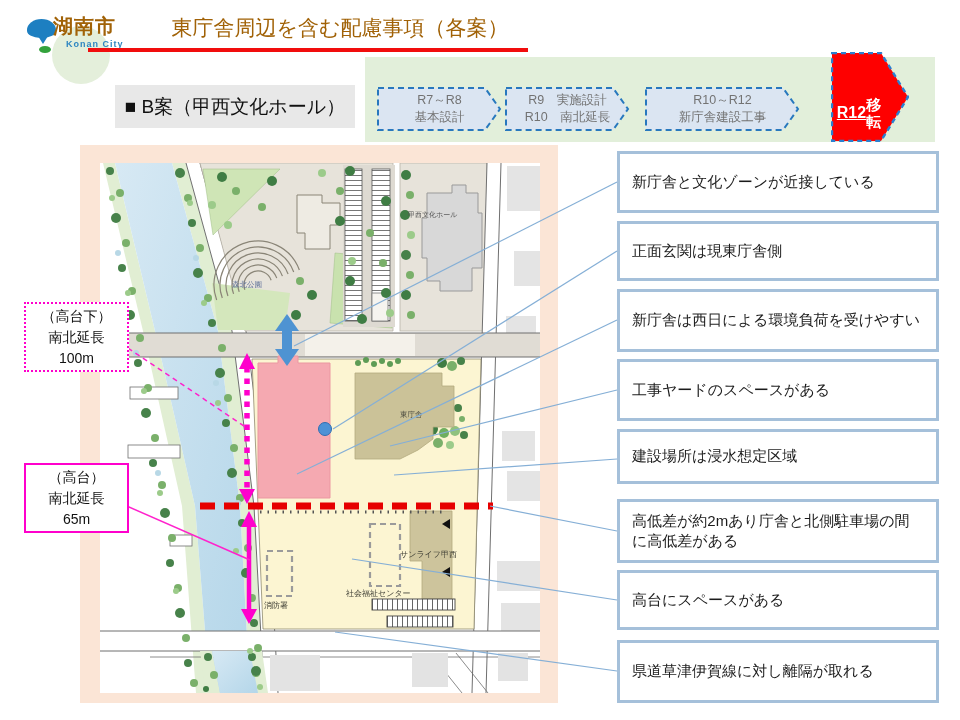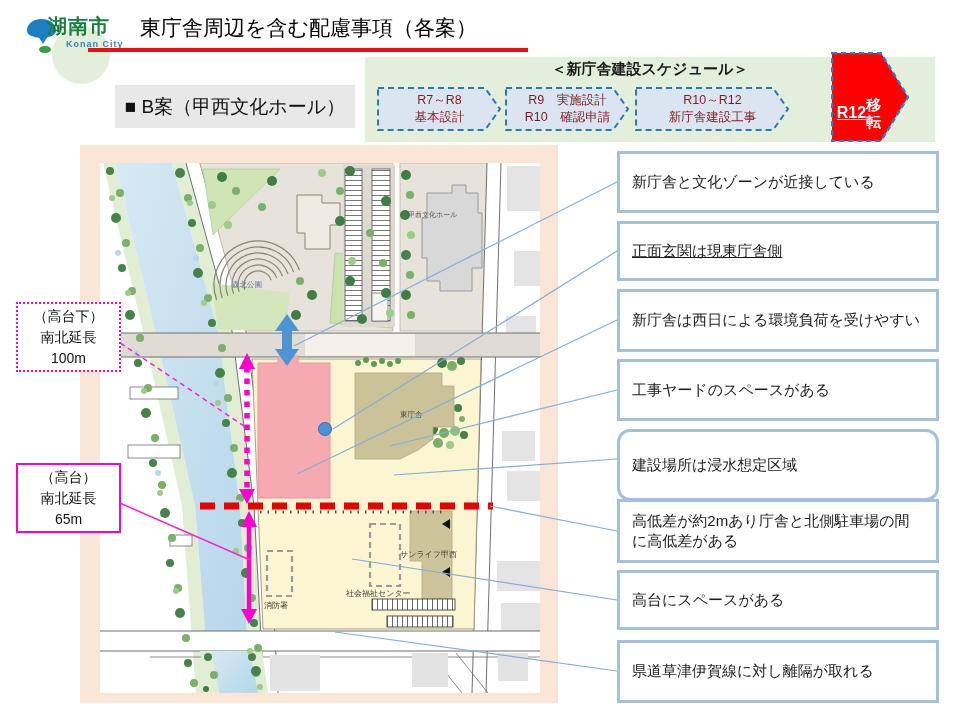--- a/index.html
+++ b/index.html
@@ -4,90 +4,89 @@
 <style>
   html,body{margin:0;padding:0;background:#fff;}
   .slide{position:relative;width:960px;height:720px;background:#fff;overflow:hidden;
          font-family:"Liberation Sans","DejaVu Sans",sans-serif;color:#222;}
   
   .logo-circle{position:absolute;left:52px;top:26px;width:58px;height:58px;border-radius:50%;background:#e4efdb;}
   .logo-bubble{position:absolute;left:27px;top:19px;width:29px;height:19px;background:#1d7fc1;
                border-radius:52% 52% 48% 48%/60% 60% 40% 40%;}
   .logo-bubble:after{content:"";position:absolute;left:11px;top:17px;border:5px solid transparent;border-top:8px solid #1d7fc1;}
   .logo-leaf{position:absolute;left:39px;top:46px;width:12px;height:7px;background:#33a23c;border-radius:50%;}
-  .logo-jp{position:absolute;left:47px;top:13px;font-size:20px;font-weight:bold;color:#15803d;letter-spacing:1px;}
+  .logo-jp{position:absolute;left:53px;top:13px;font-size:20px;font-weight:bold;color:#a16207;letter-spacing:1px;}
   .logo-en{position:absolute;left:66px;top:39px;font-size:9px;font-weight:bold;color:#2e86c1;letter-spacing:1px;}
-  .page-title{position:absolute;left:140px;top:14px;width:400px;font-size:21px;color:#000000;}
+  .page-title{position:absolute;left:140px;top:14px;width:400px;text-align:center;font-size:21px;color:#a16207;}
   .title-rule{position:absolute;left:88px;top:48px;width:440px;height:4px;background:#f10d0d;}
   .plan-label{position:absolute;left:115px;top:85px;width:240px;height:43px;background:#e8e8e8;
               display:flex;align-items:center;justify-content:center;font-size:19px;color:#111;}
   
   .sched{position:absolute;left:365px;top:57px;width:570px;height:85px;background:#e2efda;}
   .sched-title{position:absolute;left:0;top:3px;width:100%;text-align:center;font-size:15px;font-weight:bold;color:#1a1a1a;}
   .step{position:absolute;top:30px;height:44px;}
   .step svg{position:absolute;left:0;top:0;}
   .step .txt{position:absolute;inset:0;display:flex;flex-direction:column;align-items:center;justify-content:center;
-             font-size:12.5px;line-height:1.35;color:#7f1d1d;z-index:1;}
-  .step1{left:12px;width:125px;} .step2{left:140px;width:125px;} .step3{left:270px;width:155px;text-align:center;}
+             font-size:12.5px;line-height:1.35;color:#737373;z-index:1;}
+  .step1{left:12px;width:125px;} .step2{left:140px;width:125px;} .step3{left:280px;width:155px;text-align:center;}
   .final-arrow{position:absolute;left:831px;top:52px;width:78px;height:90px;}
   .final-arrow svg{position:absolute;left:0;top:0;}
   .final-txt{position:absolute;left:0;top:16px;width:56px;height:90px;display:flex;flex-direction:row;
              align-items:center;justify-content:center;color:#fff;font-weight:bold;z-index:1;}
   .final-year{font-size:16px;text-decoration:underline;line-height:1.2;}
   .final-label{font-size:15px;line-height:1.15;display:flex;flex-direction:column;align-items:center;}
   
   .map-panel{position:absolute;left:80px;top:145px;width:478px;height:558px;background:#fbe5d6;z-index:1;}
   .map-inner{position:absolute;left:20px;top:18px;width:440px;height:530px;background:#c2410c;}
   .map-inner svg{display:block;}
   svg text{font-family:"Liberation Sans","DejaVu Sans",sans-serif;}
   
   .overlay{position:absolute;left:0;top:0;width:960px;height:720px;z-index:3;pointer-events:none;}
   
   .cbox{position:absolute;left:617px;width:322px;background:#fff;border:3px solid #a5c0da;
         box-sizing:border-box;display:flex;align-items:center;padding:4px 12px;font-size:15px;
         line-height:1.35;color:#1b1b1b;z-index:4;}
   
-  .lbox{position:absolute;left:16px;width:105px;background:#fff;box-sizing:border-box;z-index:4;
+  .lbox{position:absolute;left:24px;width:105px;background:#fff;box-sizing:border-box;z-index:4;
         display:flex;flex-direction:column;align-items:center;justify-content:center;
         font-size:14px;line-height:1.5;color:#111;text-align:center;}
   .lbox.dotted{border:2px dotted #ff00cc;}
   .lbox.solid{border:2px solid #ff00cc;}
 </style>
 </head>
 <body>
 
 <div class="slide">
 
   <div class="logo-circle"></div>
   <div class="logo-bubble"></div>
   <div class="logo-leaf"></div>
   <div class="logo-jp">湖南市</div>
   <div class="logo-en">Konan City</div>
   <div class="page-title">東庁舎周辺を含む配慮事項（各案）</div>
   <div class="title-rule"></div>
   <div class="plan-label">■ B案（甲西文化ホール）</div>
 
   <div class="sched">
-    <div class="sched-title">＜新庁舎建設スケジュール＞</div>
     <div class="step step1">
       <svg width="125" height="44" viewBox="0 0 125 44">
         <polygon points="1,1 108,1 123,22 108,43 1,43" fill="#dbe5f2" stroke="#2878be" stroke-width="2" stroke-dasharray="6 4"></polygon>
       </svg>
       <div class="txt">
         <span>R7～R8</span>
         <span>基本設計</span>
       </div>
     </div>
     <div class="step step2">
       <svg width="125" height="44" viewBox="0 0 125 44">
         <polygon points="1,1 108,1 123,22 108,43 1,43" fill="#dbe5f2" stroke="#2878be" stroke-width="2" stroke-dasharray="6 4"></polygon>
       </svg>
       <div class="txt">
         <span>R9　実施設計</span>
-        <span>R10　確認申請</span>
+        <span>R10　南北延長</span>
       </div>
     </div>
     <div class="step step3">
       <svg width="155" height="44" viewBox="0 0 155 44">
         <polygon points="1,1 138,1 153,22 138,43 1,43" fill="#dbe5f2" stroke="#2878be" stroke-width="2" stroke-dasharray="6 4"></polygon>
       </svg>
       <div class="txt">
         <span>R10～R12</span>
         <span>新庁舎建設工事</span>
       </div>
@@ -431,30 +430,30 @@
   </div>
   <div class="lbox solid" style="top:463px;height:70px;">
     <span>（高台）</span>
     <span>南北延長</span>
     <span>65m</span>
   </div>
 
   <div class="cbox" style="top:151px;height:62px;">
       <span>新庁舎と文化ゾーンが近接している</span>
     </div>
-  <div class="cbox" style="top:221px;height:60px;text-decoration:underline;">
+  <div class="cbox" style="top:221px;height:60px;">
       <span>正面玄関は現東庁舎側</span>
     </div>
   <div class="cbox" style="top:289px;height:63px;">
       <span>新庁舎は西日による環境負荷を受けやすい</span>
     </div>
   <div class="cbox" style="top:359px;height:62px;">
       <span>工事ヤードのスペースがある</span>
     </div>
-  <div class="cbox" style="top:429px;height:72px;border-radius:13px;">
+  <div class="cbox" style="top:429px;height:55px;">
       <span>建設場所は浸水想定区域</span>
     </div>
   <div class="cbox" style="top:499px;height:64px;">
       <span>高低差が約2mあり庁舎と北側駐車場の間に高低差がある</span>
     </div>
   <div class="cbox" style="top:570px;height:60px;">
       <span>高台にスペースがある</span>
     </div>
   <div class="cbox" style="top:640px;height:63px;">
       <span>県道草津伊賀線に対し離隔が取れる</span>

